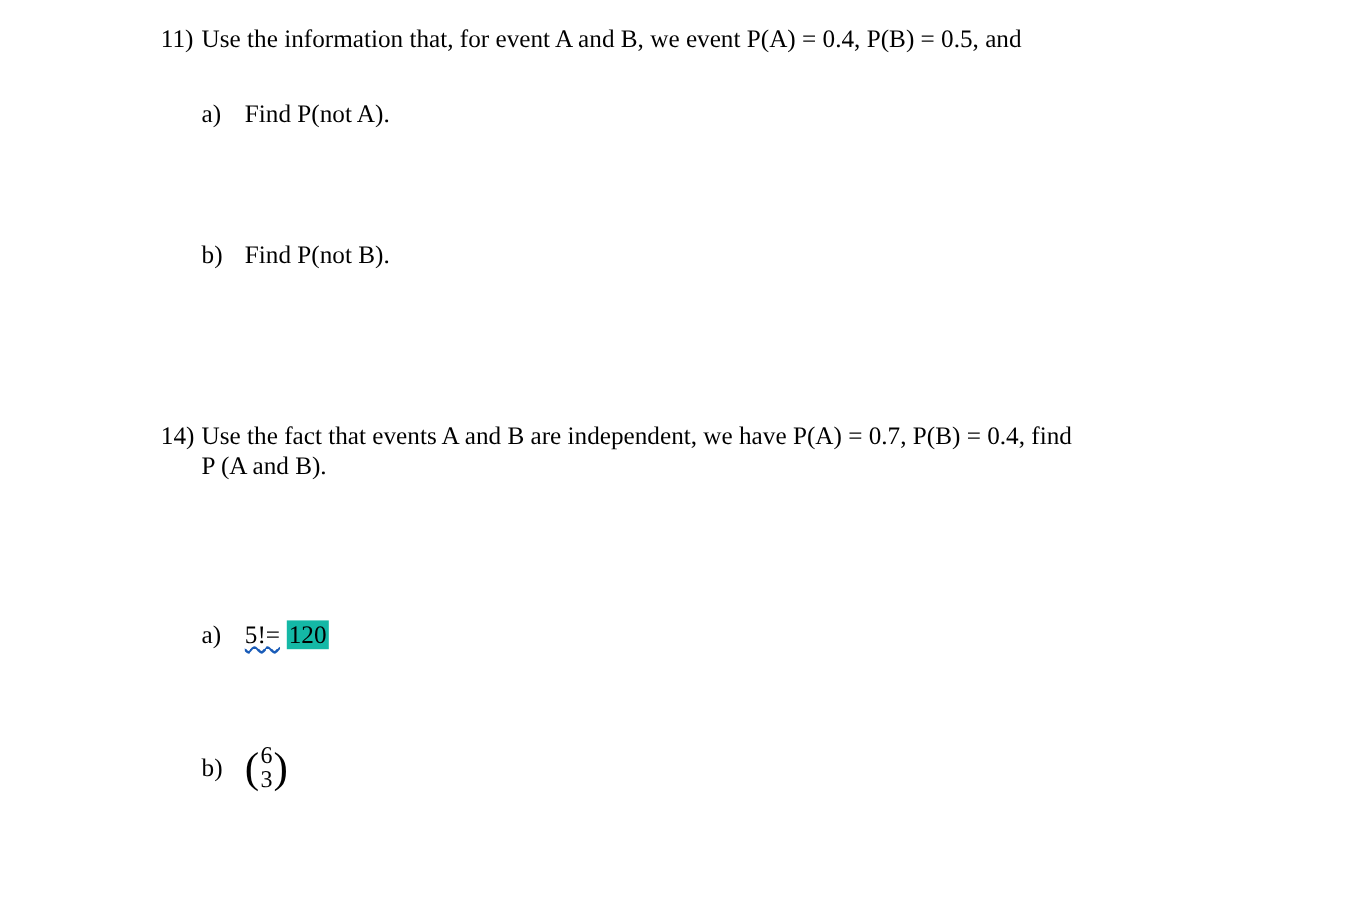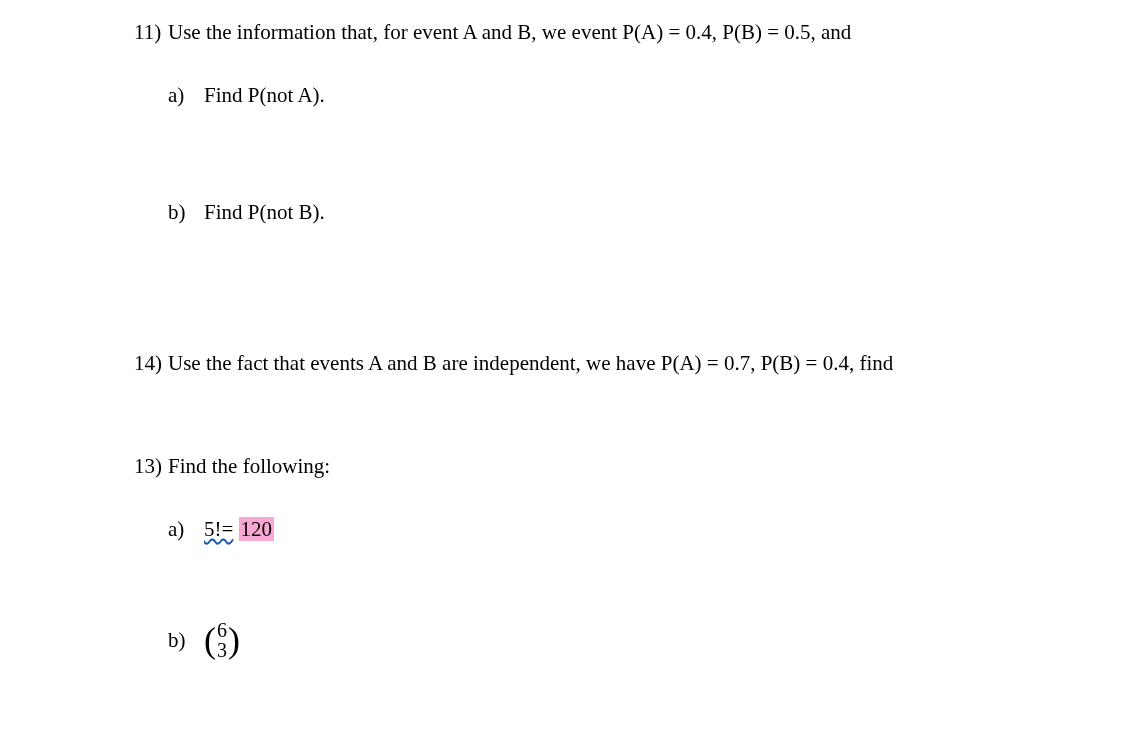--- a/index.html
+++ b/index.html
@@ -45,21 +45,21 @@
       text-decoration-color: #1a5cb8;
       text-underline-offset: 2px;
       text-align: right;
     }
     .grammar-mark {
       text-decoration: underline wavy;
       text-decoration-color: #1a5cb8;
       text-underline-offset: 2px;
     }
     .highlight {
-      background-color: #f9a8d4;
+      background-color: #14b8a6;
       padding: 0 2px;
     }
     .binom {
       display: inline-flex;
       align-items: center;
       vertical-align: middle;
     }
     .paren {
       font-size: 36px;
       line-height: 1;
@@ -107,29 +107,29 @@
     </div>
   </div>
 
   <div class="gap-med"></div>
 
   <div class="question" style="margin-bottom:0;">
     <div class="q-line">
       <span class="q-num">14)</span>
       <span class="q-text">Use the fact that events A and B are independent, we have P(A) = 0.7, P(B) = 0.4, find</span>
     </div>
+    <div class="q-line">
+      <span class="q-num"></span>
+      <span class="q-text">P (A and B).</span>
+    </div>
   </div>
 
   <div class="gap-med"></div>
 
   <div class="question" style="margin-bottom:0;">
-    <div class="q-line">
-      <span class="q-num">13)</span>
-      <span class="q-text">Find the following:</span>
-    </div>
 
     <div class="sub-item">
       <span class="sub-letter">a)</span>
       <span>
         <span class="grammar-mark">5!=</span>
         <span class="highlight">120</span>
       </span>
     </div>
 
     <div class="gap-med"></div>

